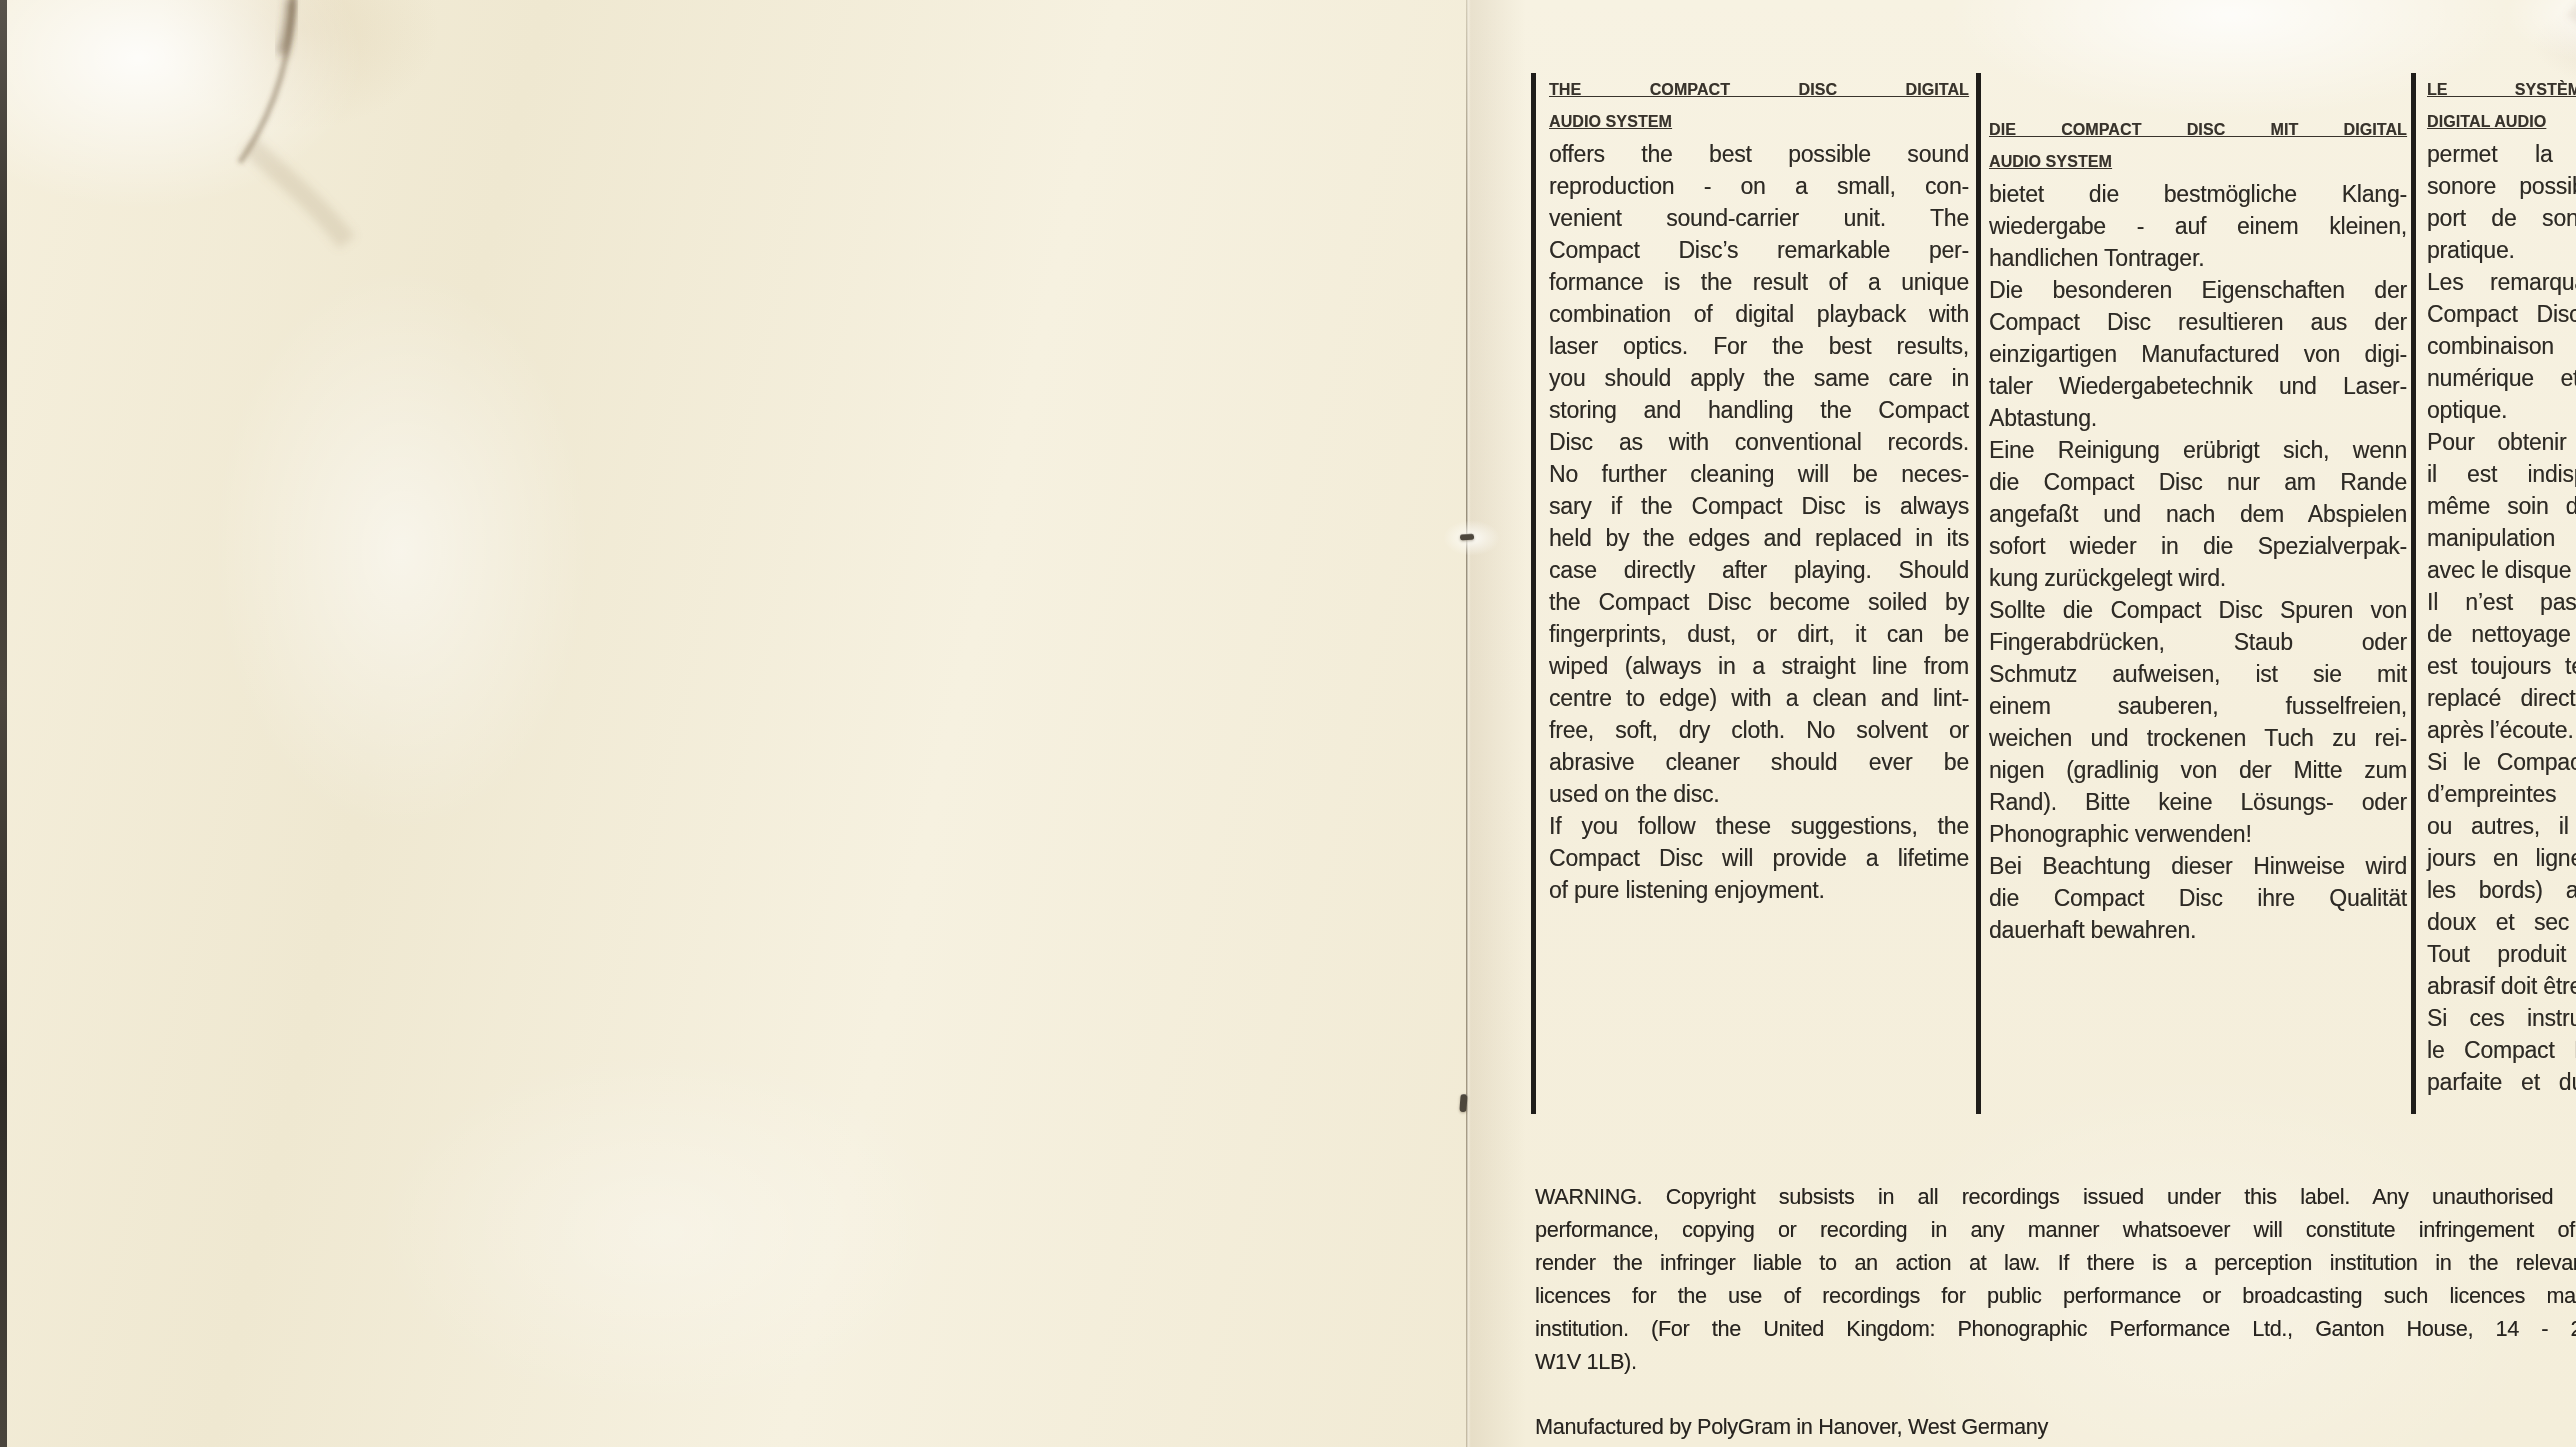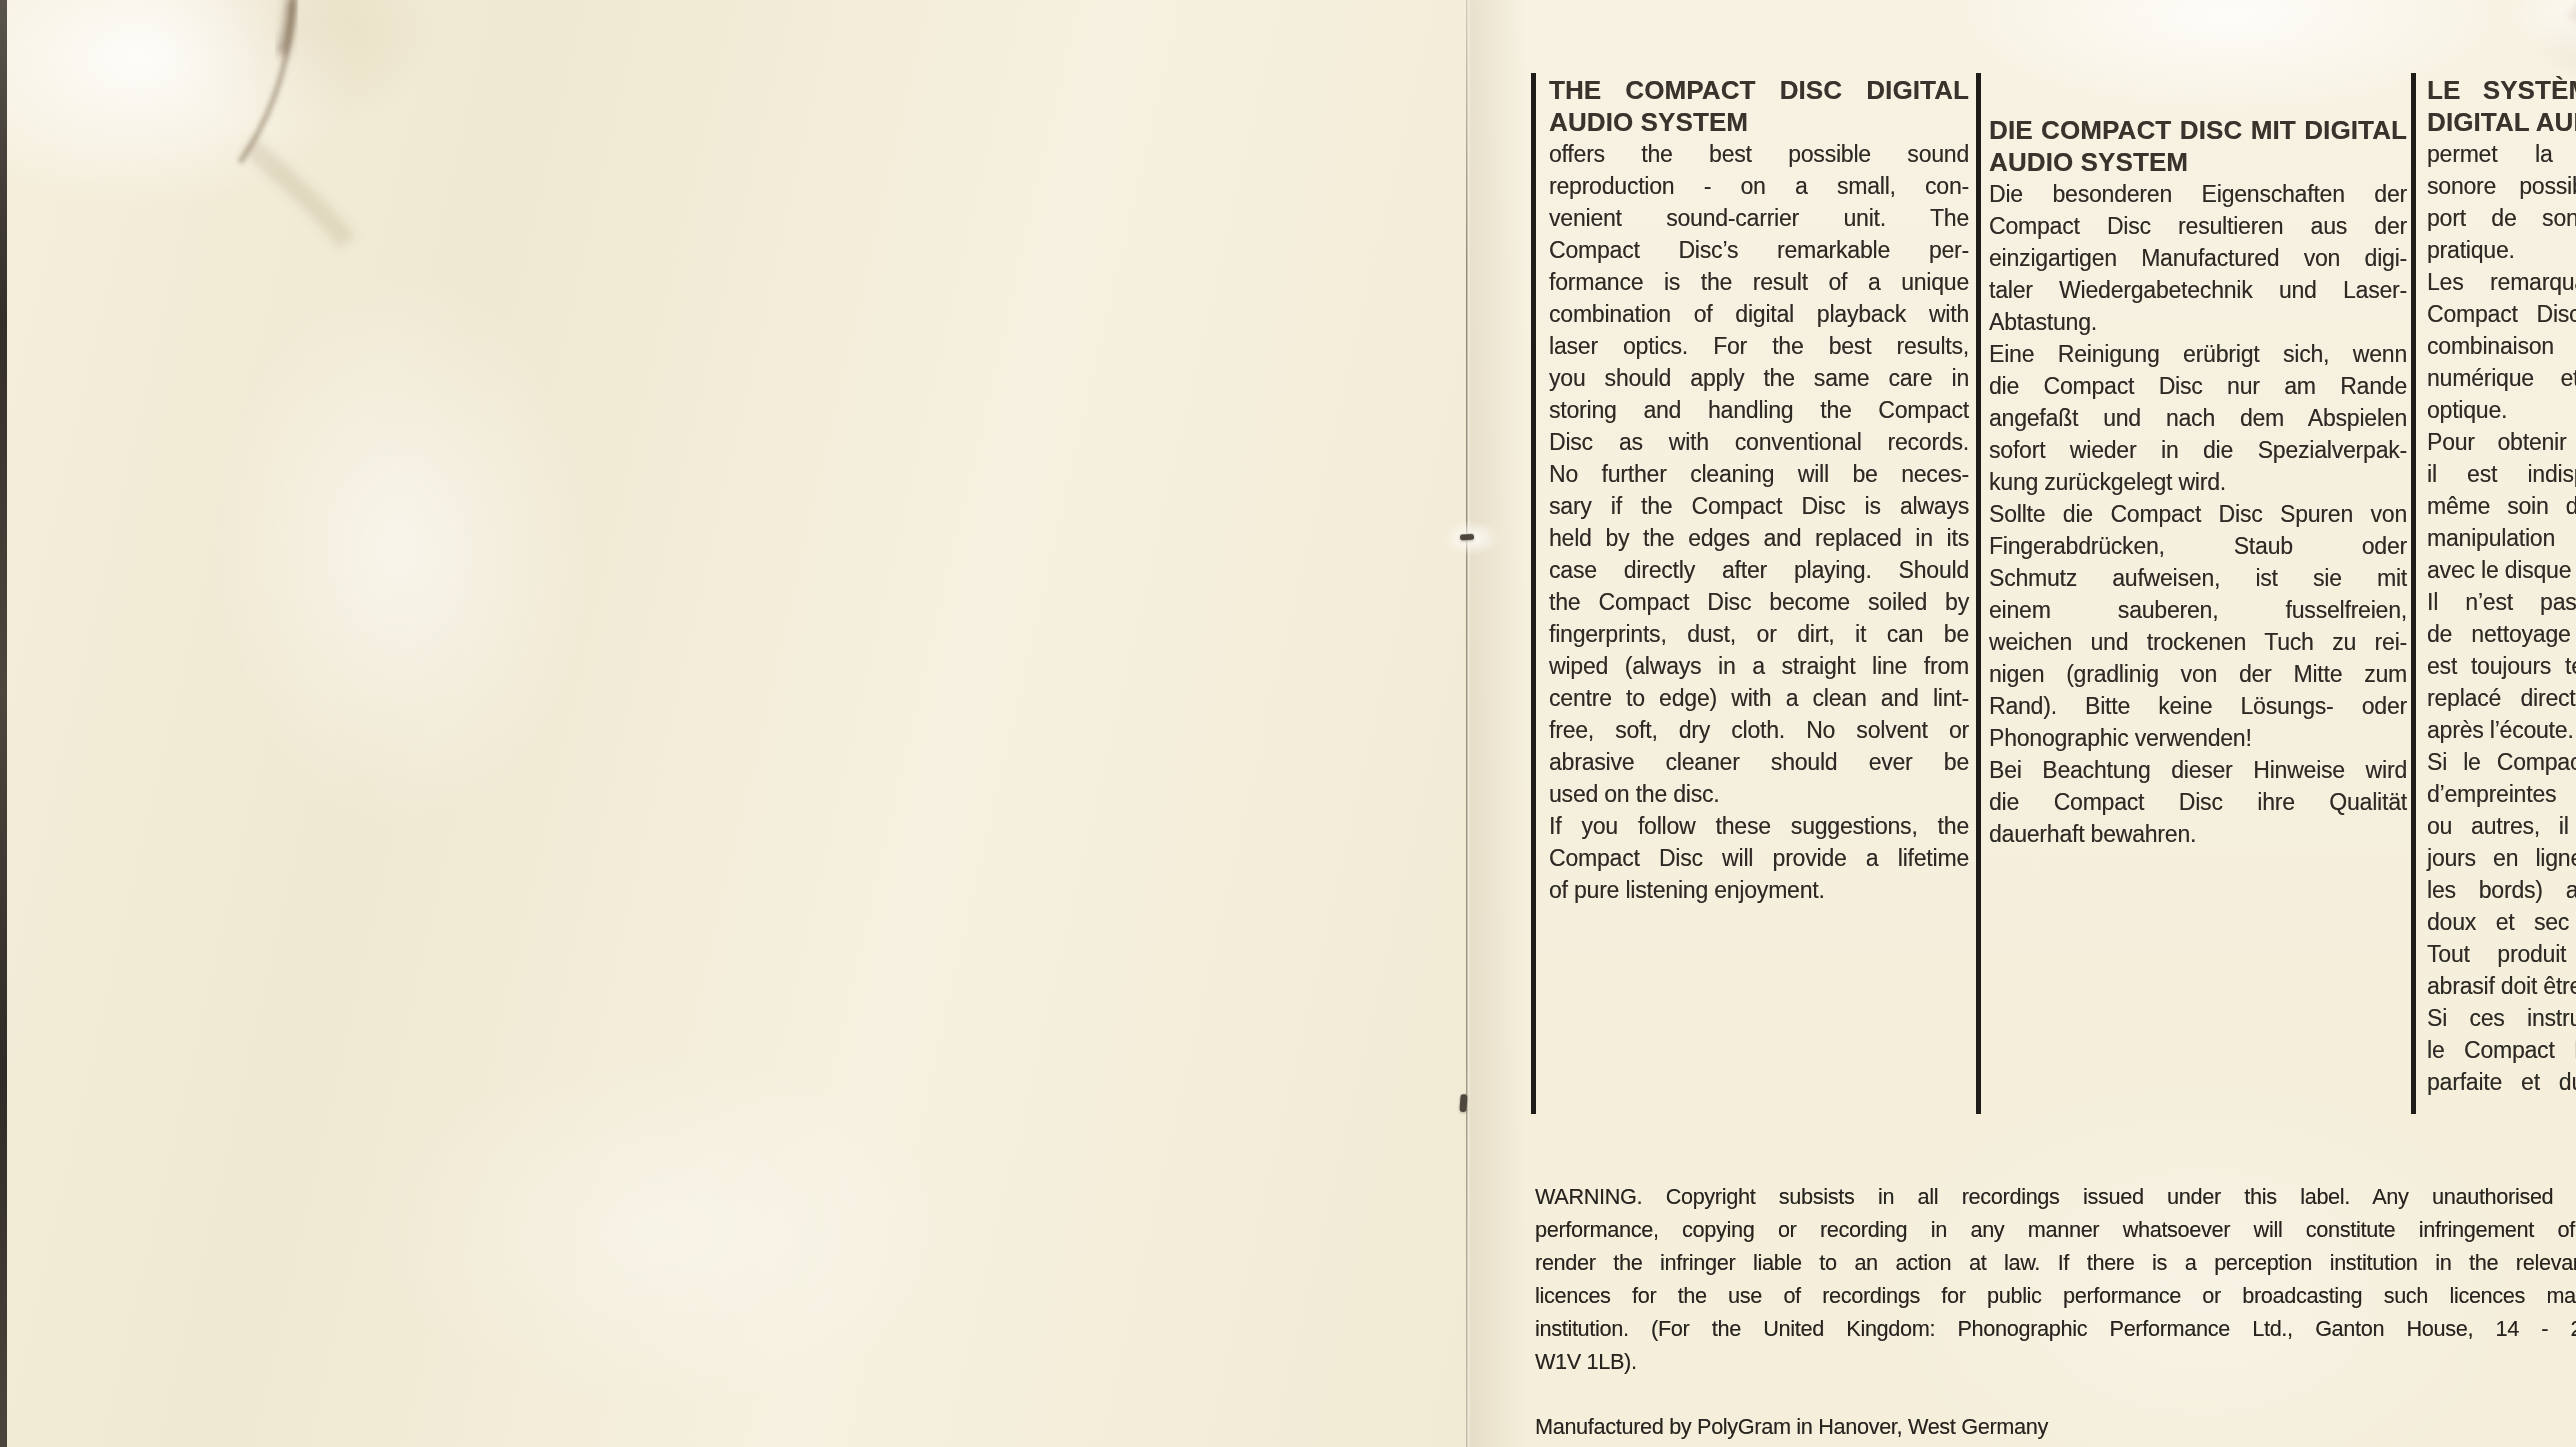--- a/index.html
+++ b/index.html
@@ -77,21 +77,21 @@
 
   .tline {
     text-align: justify;
     text-align-last: justify;
     white-space: normal;
     text-shadow: 0.2px 0 0.3px rgba(45,40,32,0.45);
   }
   .tline.left { text-align: right; text-align-last: left; }
 
   .col .tline { font-size: 23px; line-height: 32px; letter-spacing: -0.2px; color: #2d2a25; }
-  .col .tline.hline { font-size: 26px; font-weight: 700; letter-spacing: 0.1px; color: #38332c; }
+  .col .tline.hline { font-size: 16px; font-weight: 700; letter-spacing: 0.1px; color: #38332c; text-decoration: underline; }
   .col .para:first-of-type { margin-top: 9.3px; }
 
   .warning { position: absolute; left: 1535px; top: 1180px; width: 1327px; }
   .warning .tline { font-size: 21.6px; line-height: 33px; letter-spacing: -0.3px; color: #272420; }
 
   .footer {
     position: absolute; left: 1535px; top: 1413px; width: 1236px;
     font-size: 21.6px; line-height: 27px; letter-spacing: -0.3px; color: #272420;
     text-shadow: 0.2px 0 0.3px rgba(45,40,32,0.45);
   }
@@ -164,20 +164,25 @@
       <div class="para">
         <div class="tline">If you follow these suggestions, the</div>
         <div class="tline">Compact Disc will provide a lifetime</div>
         <div class="tline left">of pure listening enjoyment.</div>
       </div>
     </div>
   <div class="col c1">
       <div class="tline hline">DIE COMPACT DISC MIT DIGITAL</div>
       <div class="tline hline left">AUDIO SYSTEM</div>
       <div class="para">
+        <div class="tline">bietet die bestmögliche Klang-</div>
+        <div class="tline">wiedergabe - auf einem kleinen,</div>
+        <div class="tline left">handlichen Tontrager.</div>
+      </div>
+      <div class="para">
         <div class="tline">Die besonderen Eigenschaften der</div>
         <div class="tline">Compact Disc resultieren aus der</div>
         <div class="tline">einzigartigen Manufactured von digi-</div>
         <div class="tline">taler Wiedergabetechnik und Laser-</div>
         <div class="tline left">Abtastung.</div>
       </div>
       <div class="para">
         <div class="tline">Eine Reinigung erübrigt sich, wenn</div>
         <div class="tline">die Compact Disc nur am Rande</div>
         <div class="tline">angefaßt und nach dem Abspielen</div>

